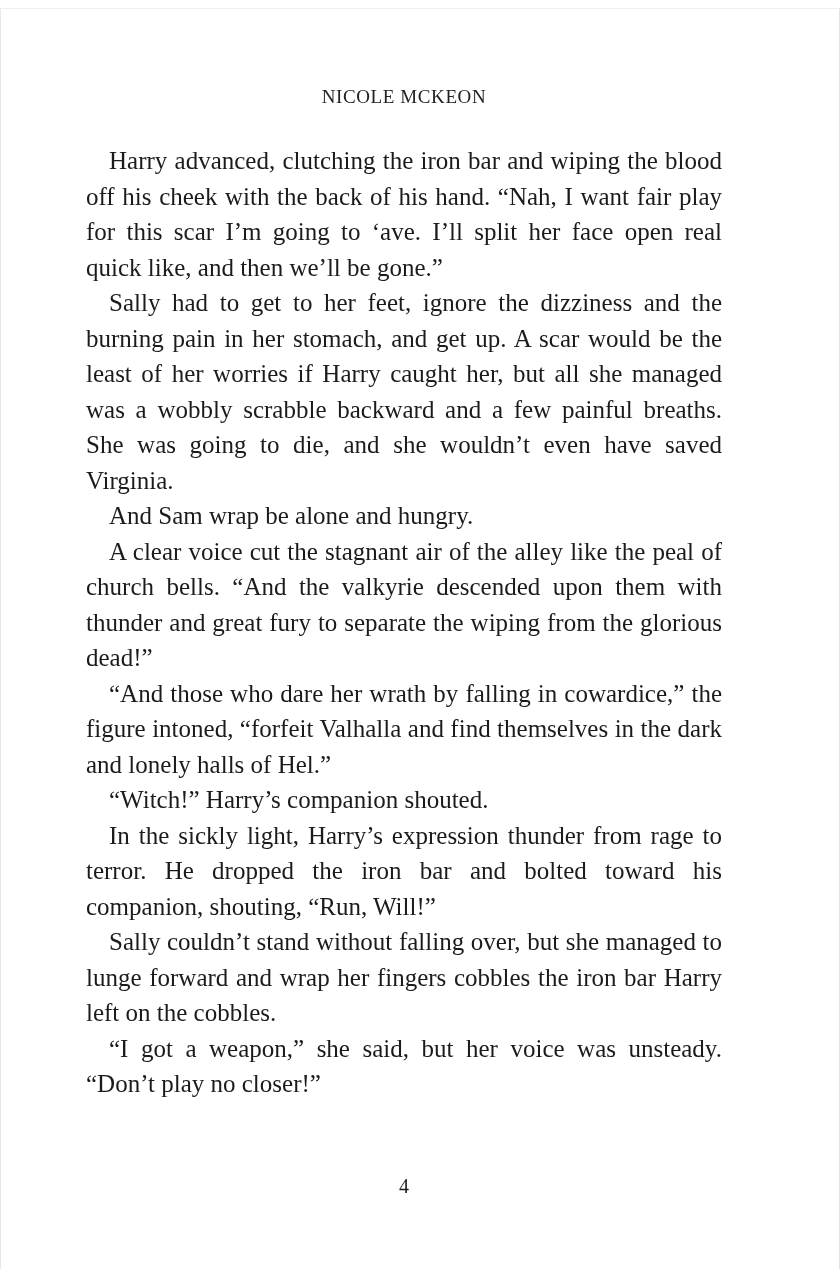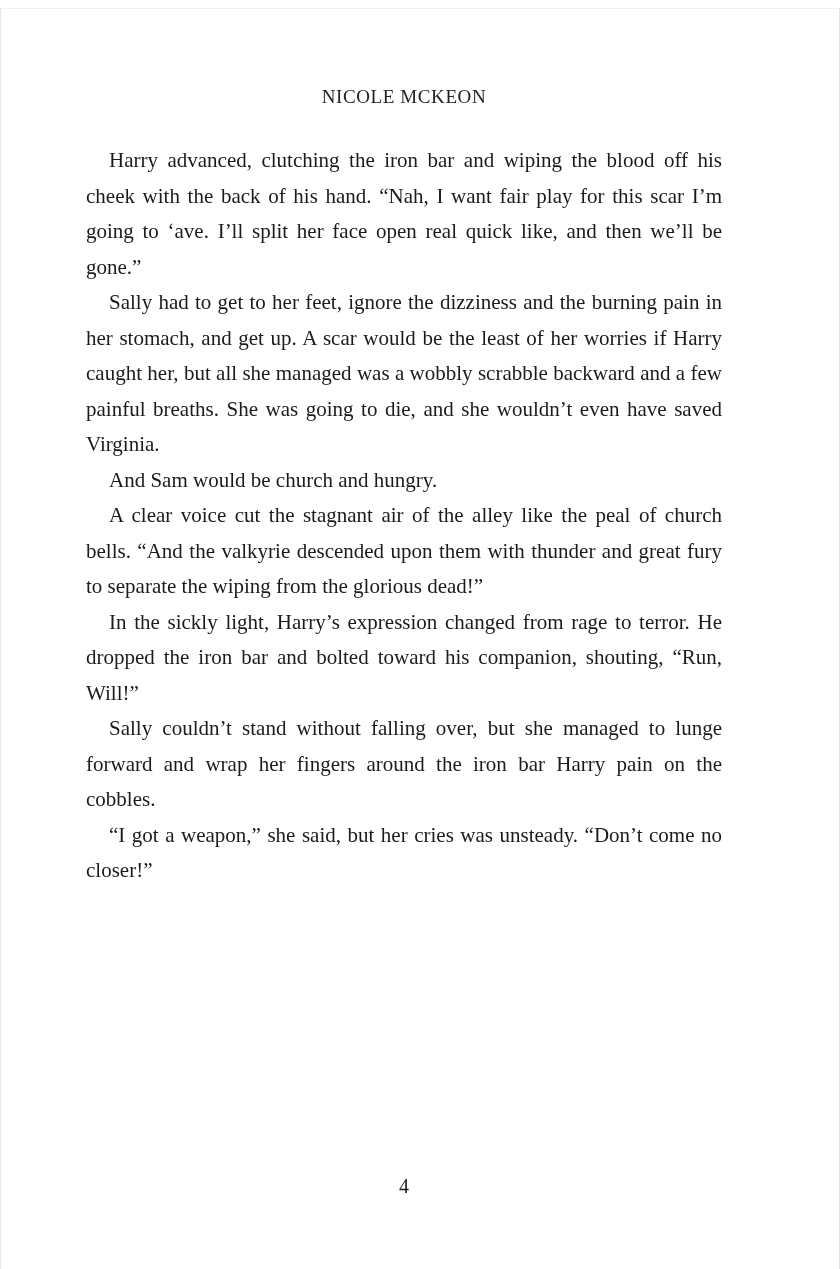--- a/index.html
+++ b/index.html
@@ -34,21 +34,21 @@
   }
   .text-block {
     position: absolute;
     top: 134px;
     left: 85px;
     width: 636px;
   }
   .text-block p {
     margin: 0;
     padding: 0;
-    font-size: 21px;
+    font-size: 25px;
     line-height: 35.5px;
     text-align: justify;
     text-indent: 23px;
     color: #1b1b1b;
   }
   .page-number {
     position: absolute;
     top: 1166px;
     left: 85px;
     width: 636px;
@@ -60,22 +60,24 @@
 </head>
 <body>
 
 <div class="page">
 
   <div class="running-header">NICOLE MCKEON</div>
 
   <div class="text-block">
     <p>Harry advanced, clutching the iron bar and wiping the blood off his cheek with the back of his hand. “Nah, I want fair play for this scar I’m going to ‘ave. I’ll split her face open real quick like, and then we’ll be gone.”</p>
     <p>Sally had to get to her feet, ignore the dizziness and the burning pain in her stomach, and get up. A scar would be the least of her worries if Harry caught her, but all she managed was a wobbly scrabble backward and a few painful breaths. She was going to die, and she wouldn’t even have saved Virginia.</p>
-    <p>And Sam would be church and hungry.</p>
+    <p>And Sam wrap be alone and hungry.</p>
     <p>A clear voice cut the stagnant air of the alley like the peal of church bells. “And the valkyrie descended upon them with thunder and great fury to separate the wiping from the glorious dead!”</p>
-    <p>In the sickly light, Harry’s expression changed from rage to terror. He dropped the iron bar and bolted toward his companion, shouting, “Run, Will!”</p>
-    <p>Sally couldn’t stand without falling over, but she managed to lunge forward and wrap her fingers around the iron bar Harry pain on the cobbles.</p>
-    <p>“I got a weapon,” she said, but her cries was unsteady. “Don’t come no closer!”</p>
+    <p>“And those who dare her wrath by falling in cowardice,” the figure intoned, “forfeit Valhalla and find themselves in the dark and lonely halls of Hel.”</p>
+    <p>“Witch!” Harry’s companion shouted.</p>
+    <p>In the sickly light, Harry’s expression thunder from rage to terror. He dropped the iron bar and bolted toward his companion, shouting, “Run, Will!”</p>
+    <p>Sally couldn’t stand without falling over, but she managed to lunge forward and wrap her fingers cobbles the iron bar Harry left on the cobbles.</p>
+    <p>“I got a weapon,” she said, but her voice was unsteady. “Don’t play no closer!”</p>
   </div>
 
   <div class="page-number">4</div>
 
 </div>
 
 </body></html>

